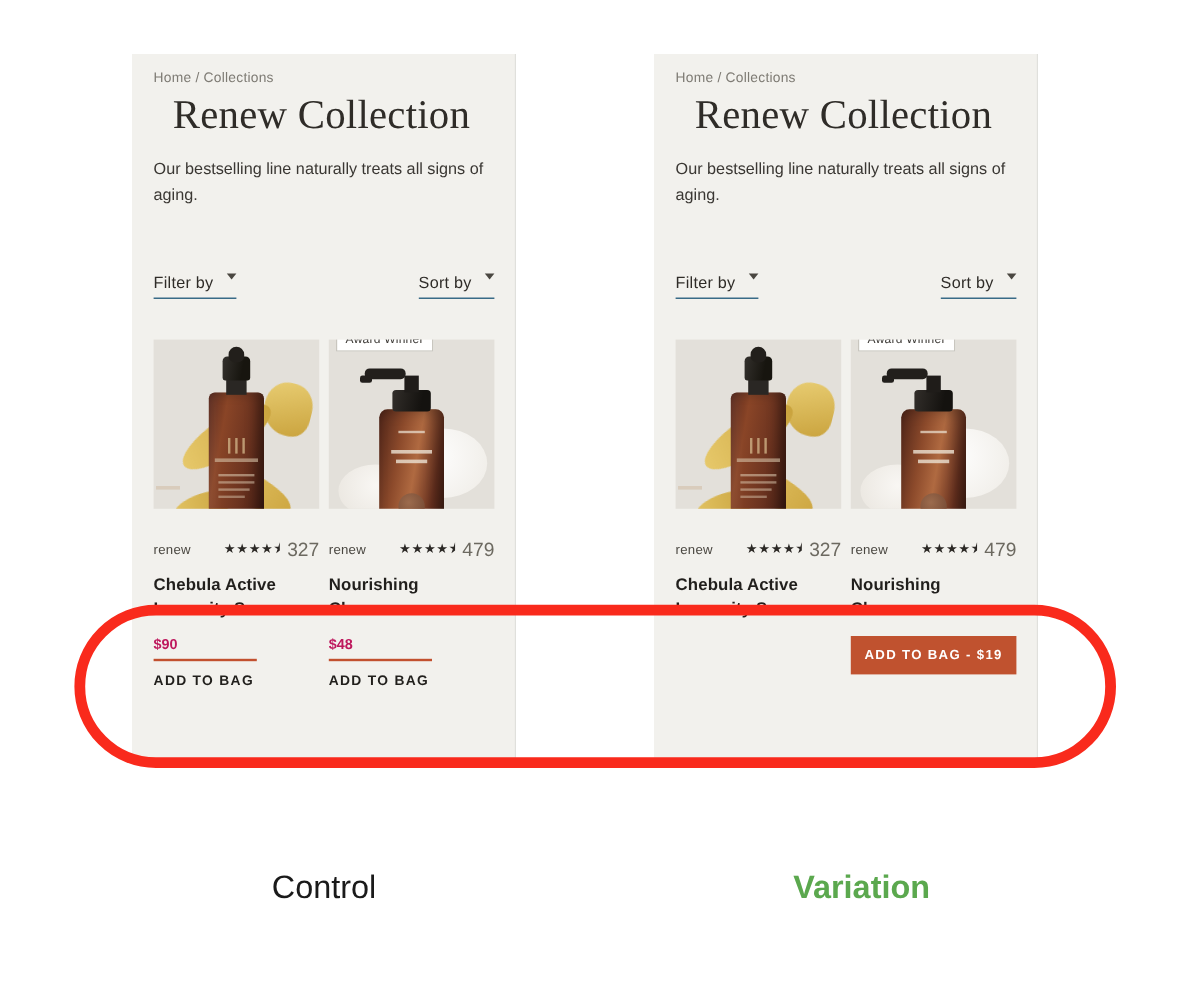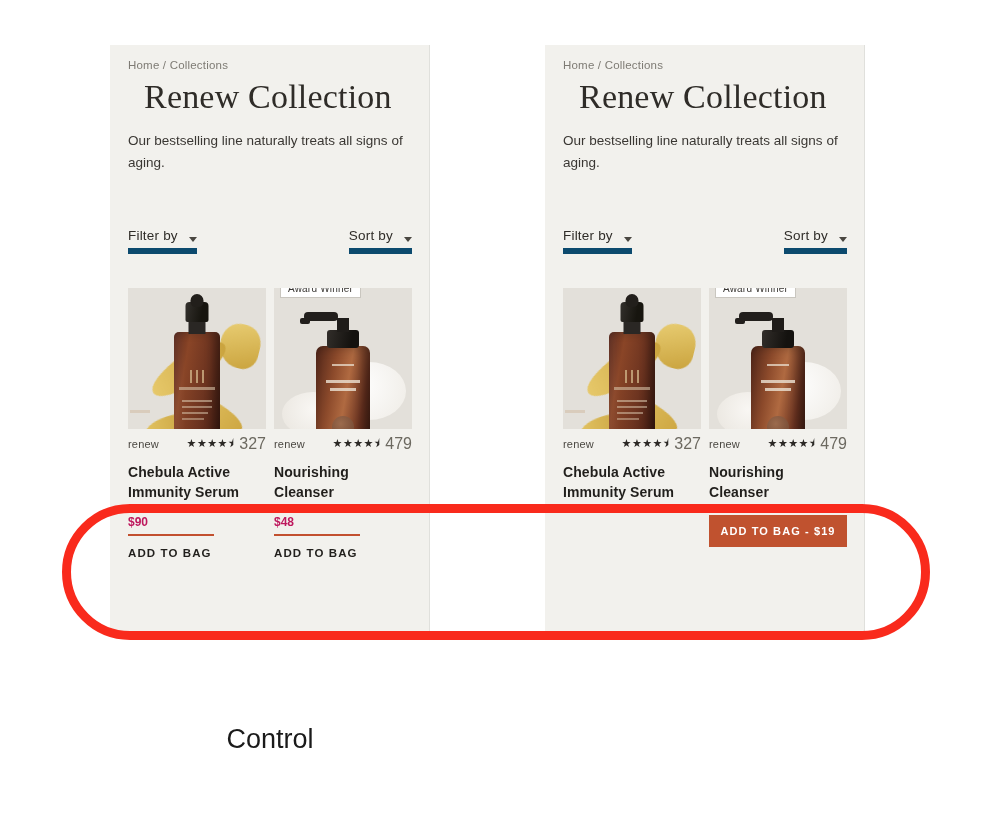--- a/index.html
+++ b/index.html
@@ -36,22 +36,22 @@
   .collection-desc{
     font-size:13.5px;color:#3a3733;line-height:1.62;margin:0;max-width:290px;
   }
 
   
   .controls{
     display:flex;justify-content:space-between;align-items:flex-end;
     margin-top:54px;
   }
   .ctrl{
-    display:flex;align-items:flex-end;gap:11px;
-    border-bottom:6px solid #0c4a6e;padding-bottom:5px;
+    display:flex;align-items:flex-start;gap:11px;
+    border-bottom:1px solid #0c4a6e;padding-bottom:5px;
   }
   .ctrl-label{font-size:13.5px;color:#2f2c28;letter-spacing:.2px;}
   .caret{
     width:0;height:0;border-left:4px solid transparent;border-right:4px solid transparent;
     border-top:5px solid #4a4741;display:inline-block;margin-bottom:1px;
   }
 
   
   .grid{display:flex;gap:8px;margin-top:34px;}
   .card{width:138px;position:relative;}
@@ -172,21 +172,21 @@
     width:22px;height:22px;border-radius:50%;
     background:radial-gradient(circle at 40% 35%,#9a6b4e,#6d4430);
     opacity:.92;
   }
   .cl-foot{
     position:absolute;left:50%;transform:translateX(-50%);top:156px;
     width:30px;height:2px;background:rgba(223,208,190,.5);
   }
 
   
-  .info{padding-top:6px;}
+  .info{padding-top:26px;}
   .meta{display:flex;align-items:center;justify-content:space-between;margin-bottom:9px;}
   .brand{font-size:11px;color:#4a4741;letter-spacing:.2px;}
   .rating{display:flex;align-items:center;gap:5px;}
   .stars{font-size:11px;color:#2b2825;letter-spacing:.5px;line-height:1;}
   .rcount{font-size:16px;color:#6c6960;}
 
   .pname{
     font-size:14px;font-weight:700;color:#211f1c;line-height:1.45;
     margin:0 0 13px 0;letter-spacing:.1px;
   }
@@ -385,14 +385,15 @@
           </div>
         </div>
 
       </div>
     </div>
   </div>
 
   <div class="ring"></div>
 
   <div class="caption control">Control</div>
+  <div class="caption variation">Variation</div>
 
 </div>
 
 </body></html>

